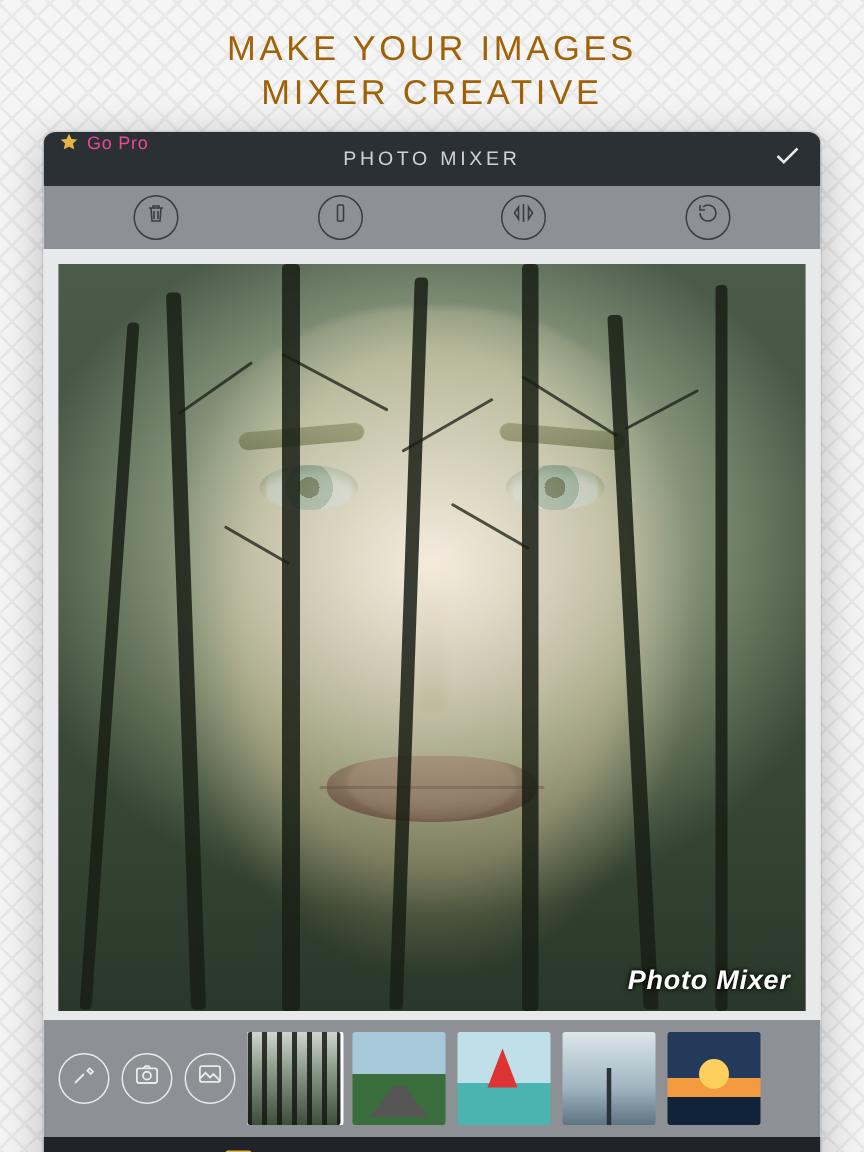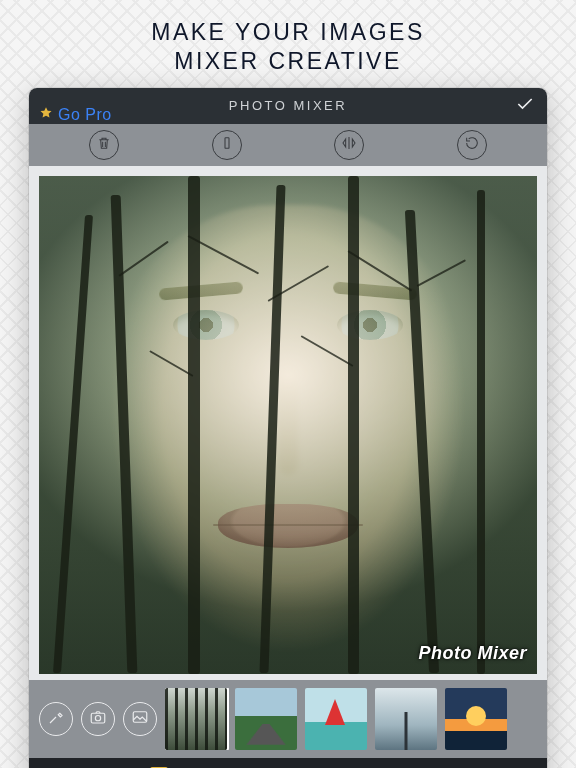--- a/index.html
+++ b/index.html
@@ -3,21 +3,21 @@
 <meta charset="utf-8">
 <style>
   * { box-sizing: border-box; margin: 0; padding: 0; }
   html, body { width: 576px; height: 768px; overflow: hidden; font-family: -apple-system, "Helvetica Neue", Arial, sans-serif; }
   body {
     background:
       repeating-linear-gradient(45deg, #e9e9e9 0 2px, transparent 2px 12px),
       repeating-linear-gradient(-45deg, #e9e9e9 0 2px, transparent 2px 12px),
       #f5f5f5;
   }
-  .promo-title { text-align: center; padding: 18px 10px 12px; color: #0f172a; letter-spacing: 2.5px; font-weight: 400; font-size: 23px; line-height: 1.25; }
+  .promo-title { text-align: center; padding: 18px 10px 12px; color: #a16207; letter-spacing: 2.5px; font-weight: 400; font-size: 23px; line-height: 1.25; }
   .phone-frame {
     position: relative;
     width: 518px;
     margin: 0 auto;
     background: #fff;
     border-radius: 8px;
     box-shadow: 0 6px 30px rgba(0,0,0,.25), 0 0 0 1px rgba(0,0,0,.08);
     overflow: hidden;
   }
 
@@ -26,22 +26,22 @@
     background: #2b3035;
     height: 36px;
     display: flex; align-items: center; justify-content: center;
     position: relative;
     color: #cfd2d5;
     font-size: 13px;
     letter-spacing: 2.5px;
   }
   .go-pro {
     position: absolute; left: 10px; top: 0; bottom: 0;
-    display: flex; align-items: flex-end; gap: 5px;
-    color: #3b82f6; font-size: 16px; letter-spacing: .5px;
+    display: flex; align-items: flex-start; gap: 5px;
+    color: #ec4899; font-size: 12px; letter-spacing: .5px;
   }
   .go-pro svg { width: 14px; height: 14px; fill: #e4b63e; }
   .confirm {
     position: absolute; right: 12px; top: 0; bottom: 0;
     display: flex; align-items: center; color: #e9eaec;
   }
 
   
   .tool-row {
     background: #8d9196;

